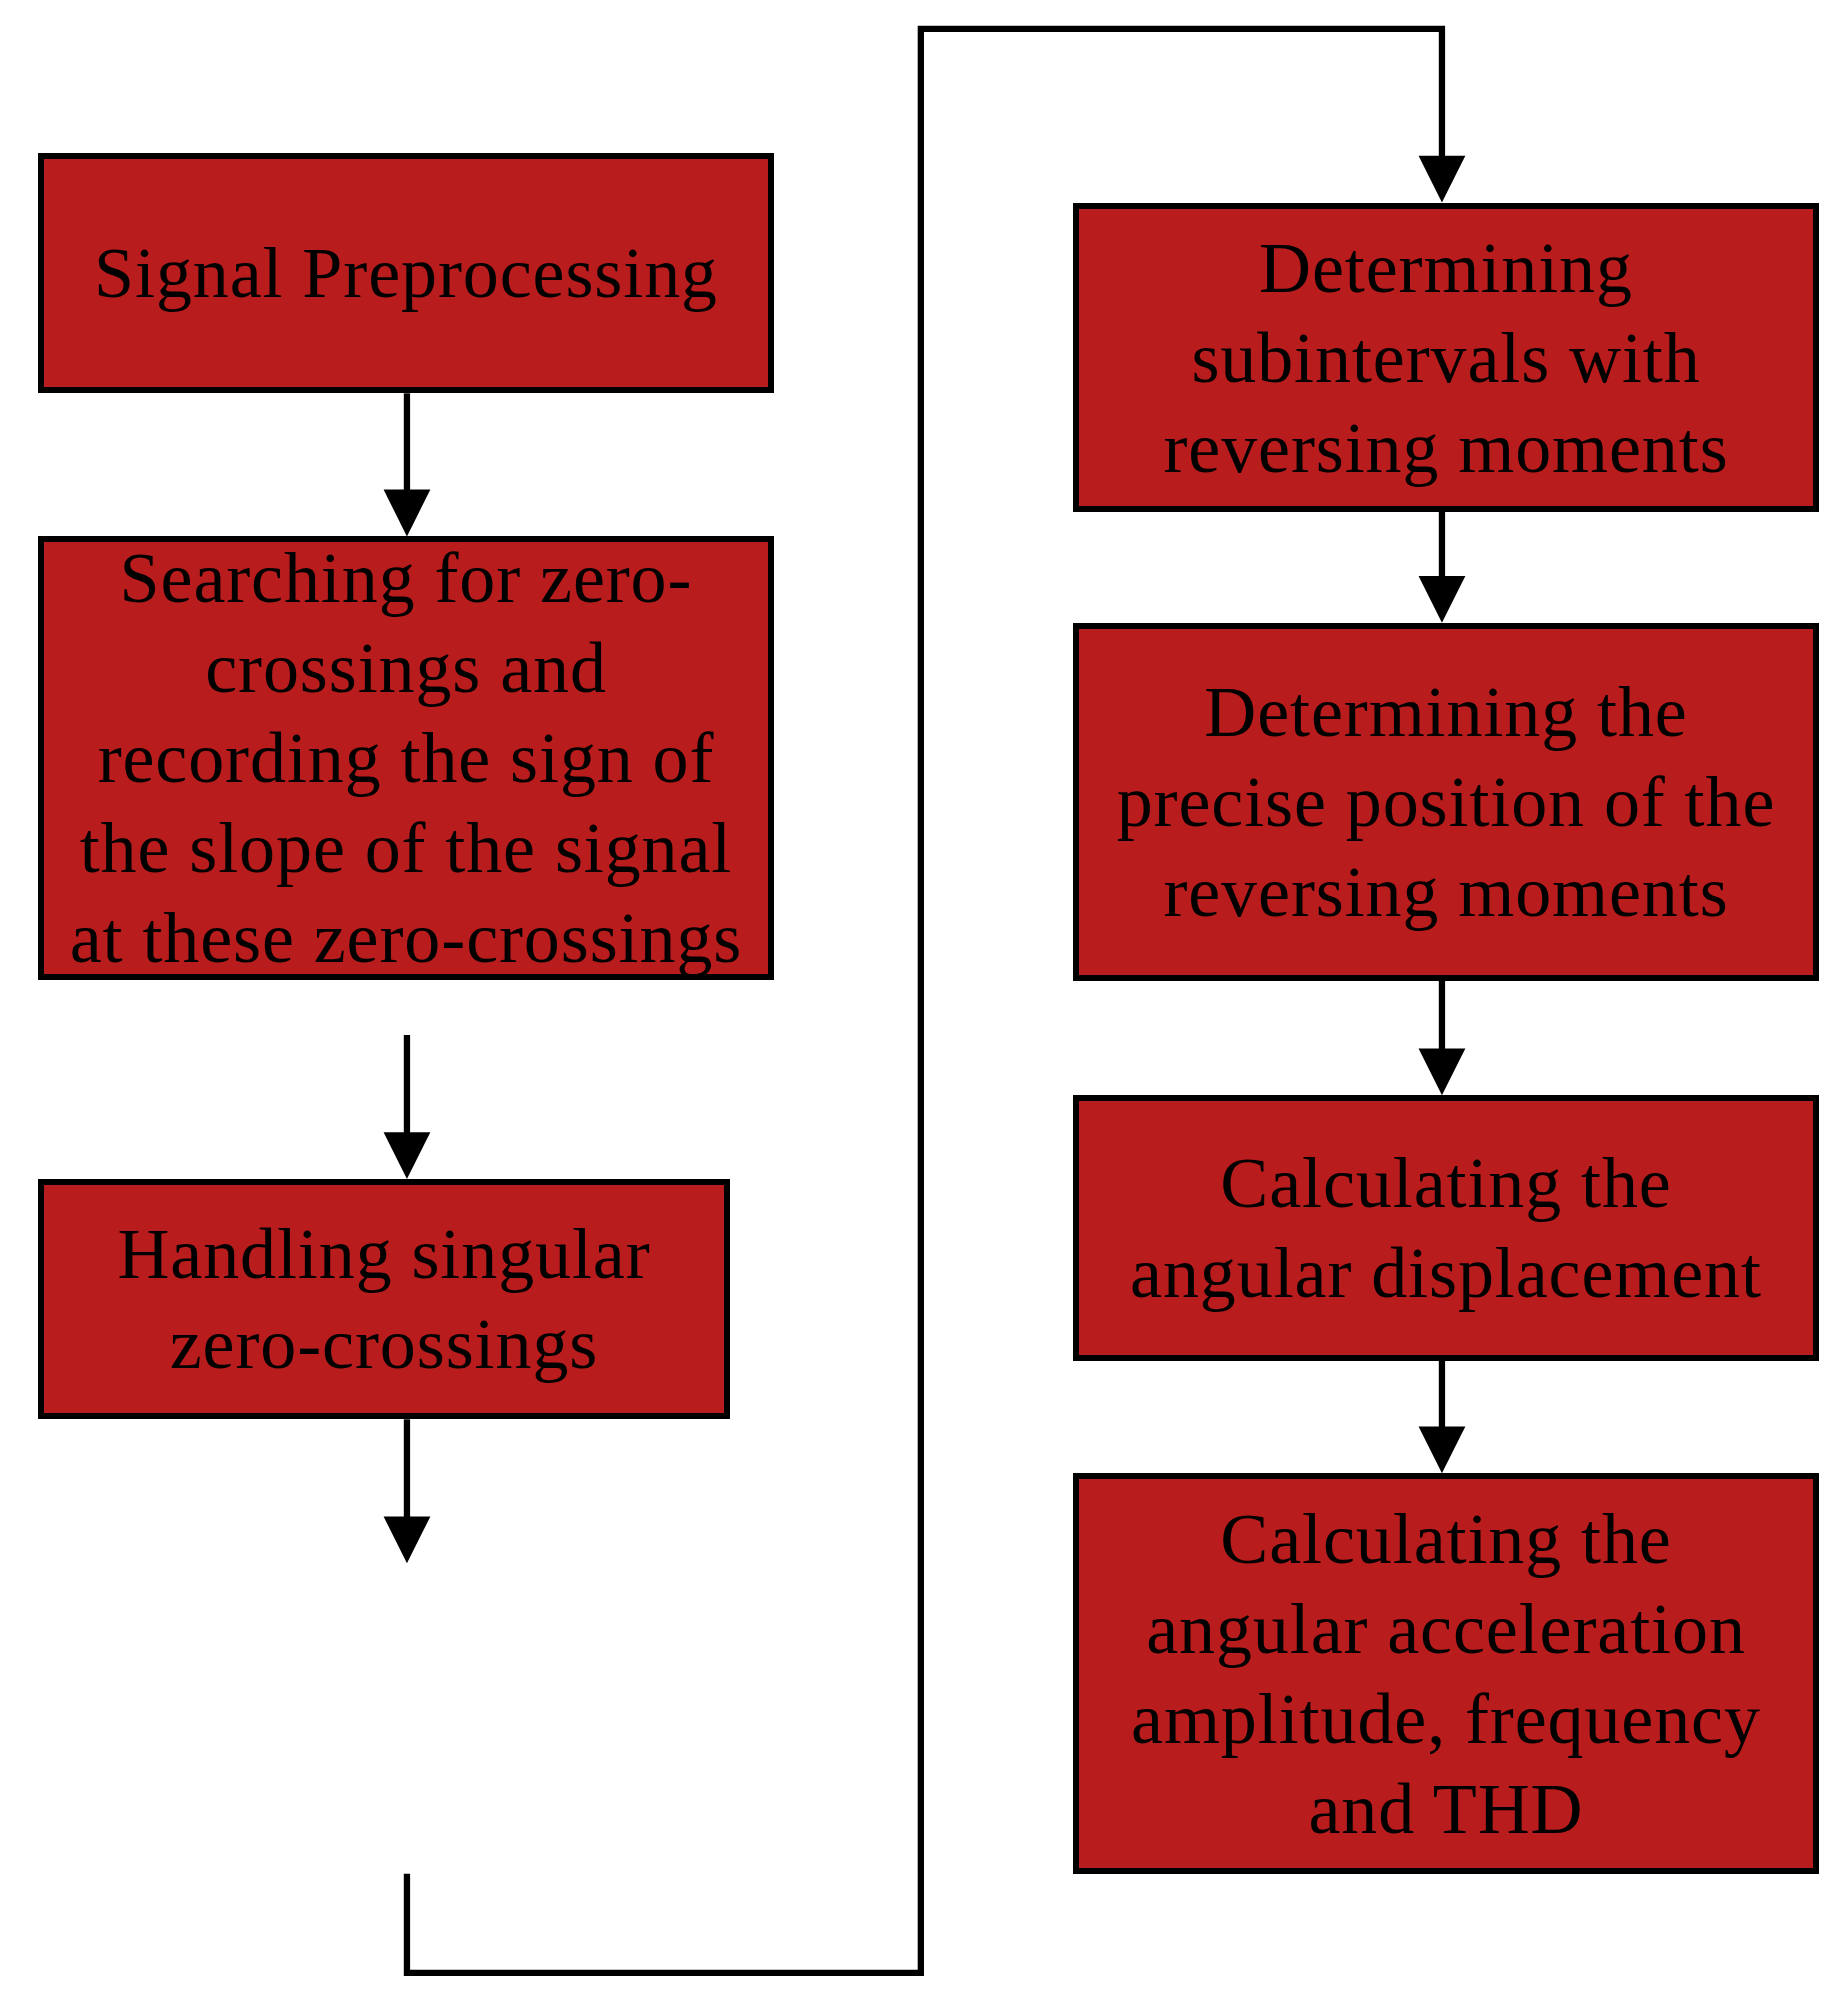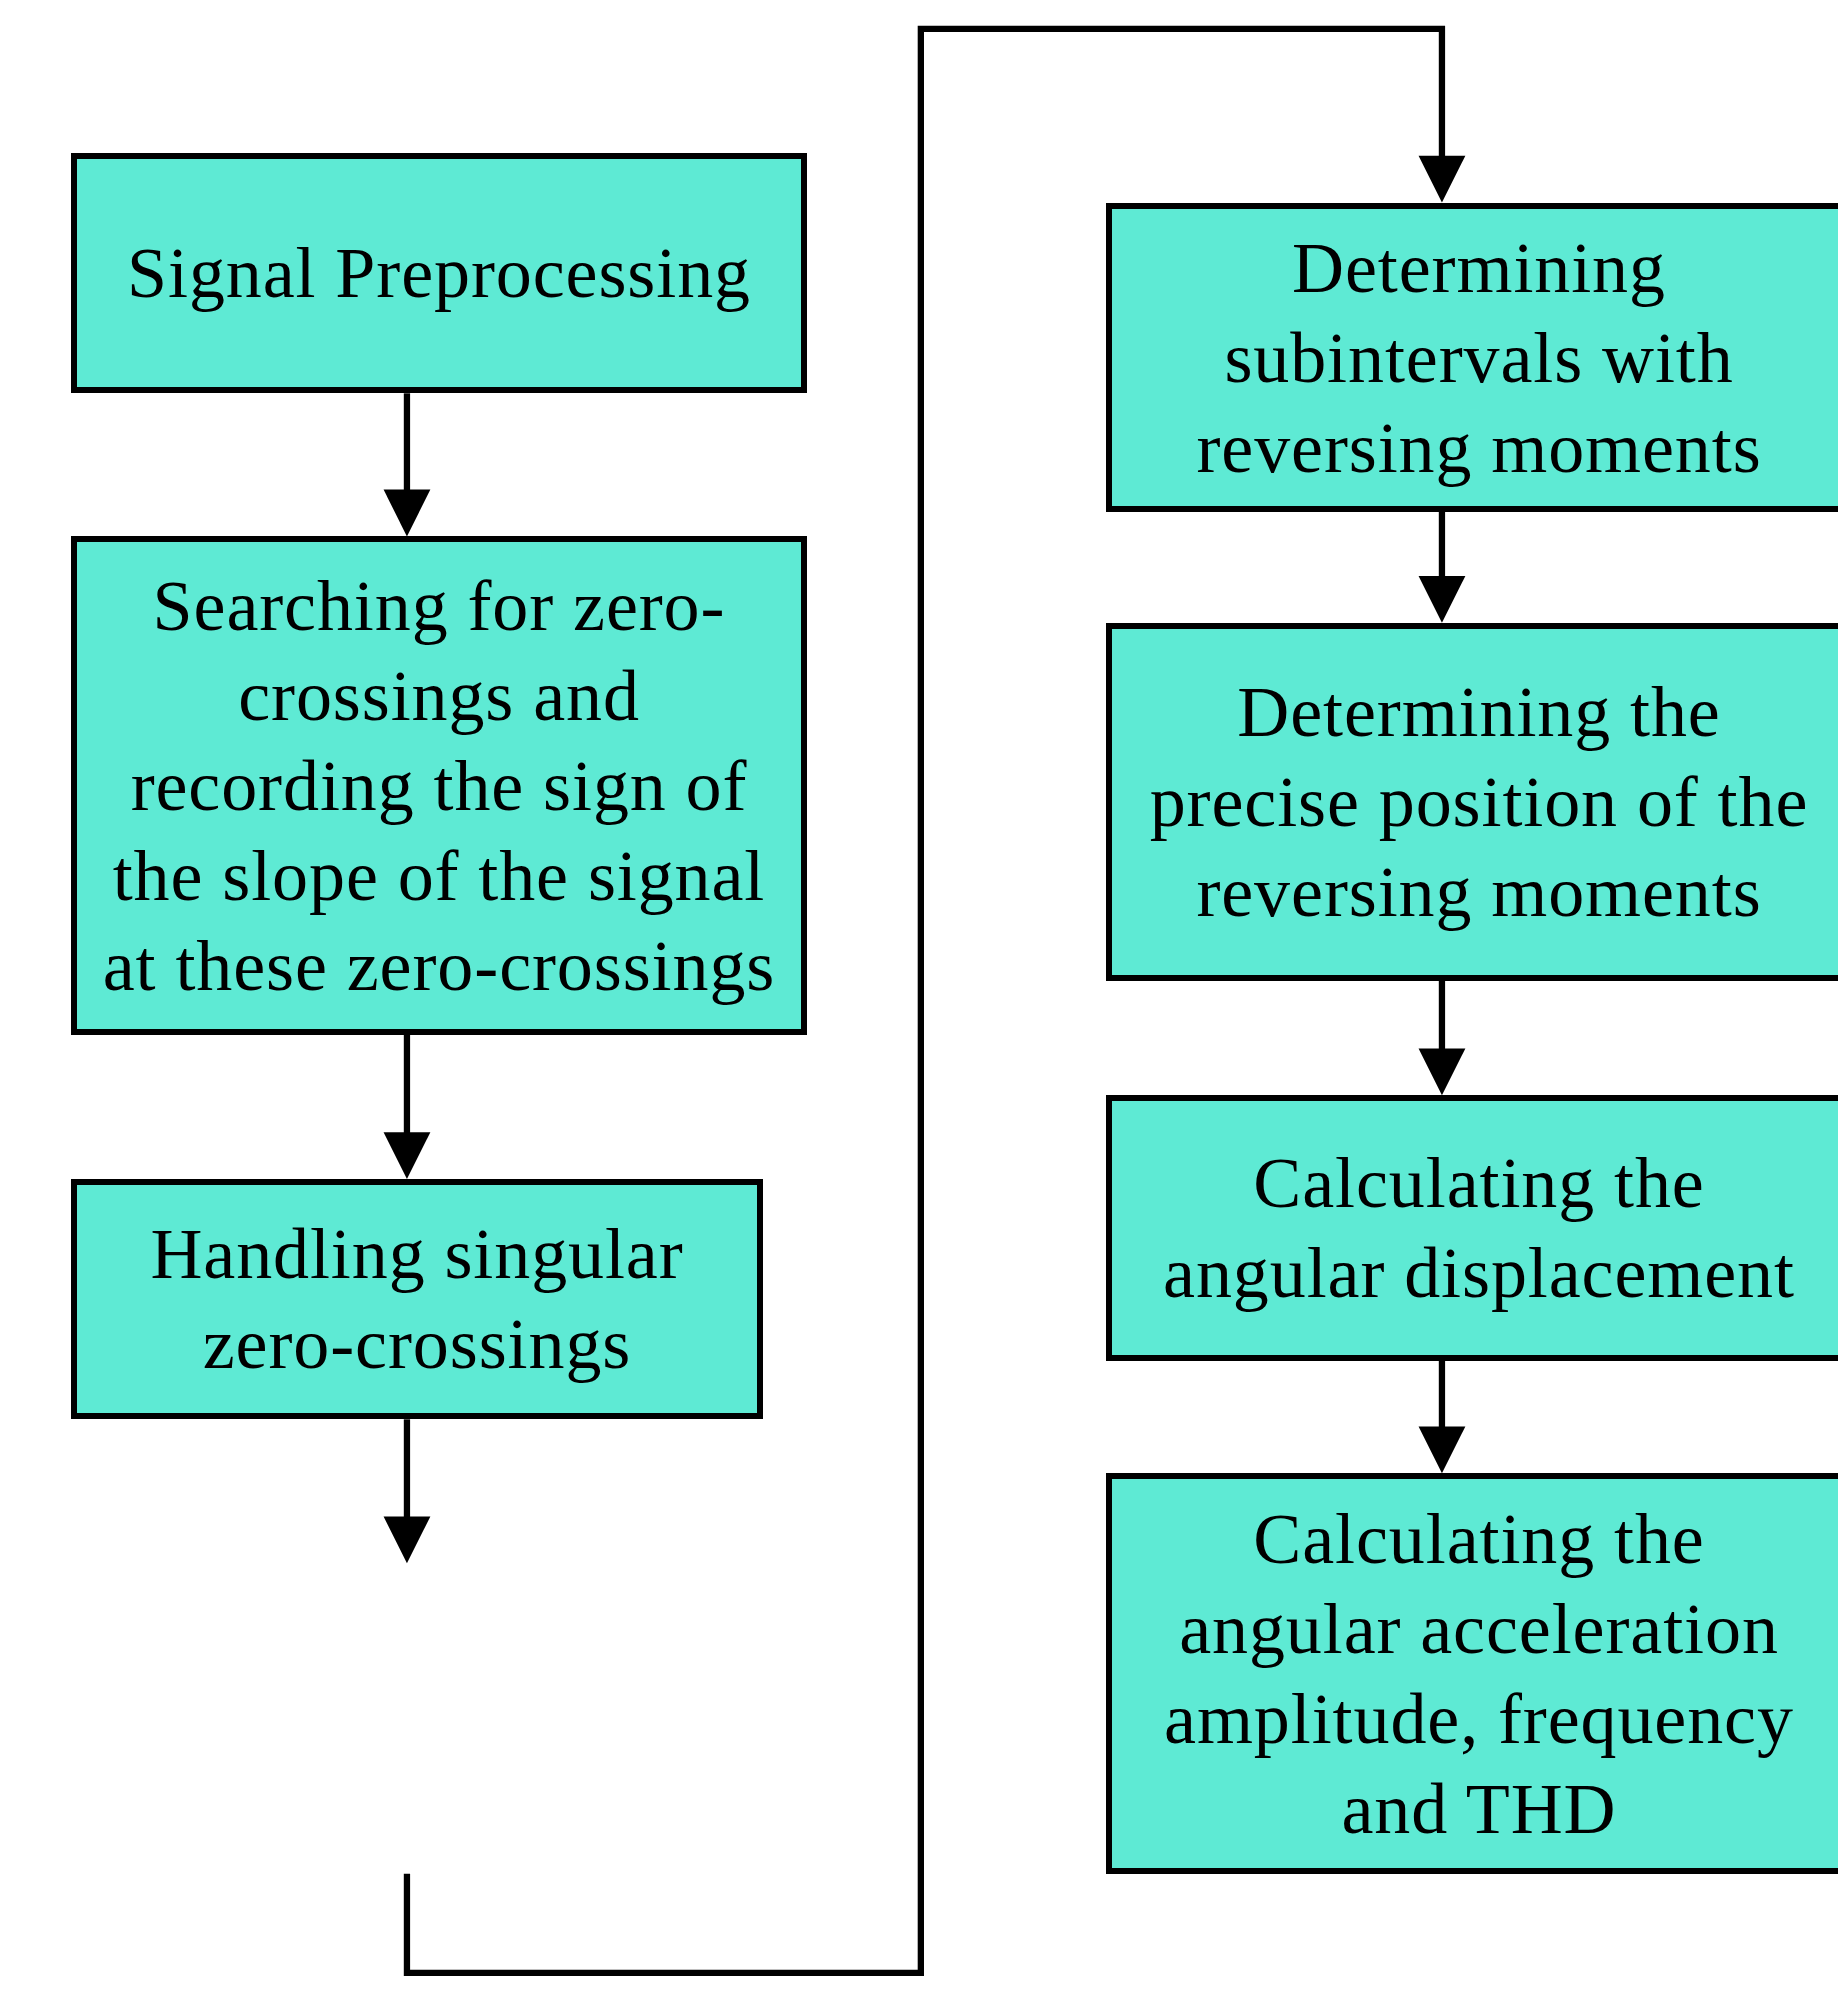--- a/index.html
+++ b/index.html
@@ -11,36 +11,35 @@
     position: relative;
     width: 1839px;
     height: 2007px;
     background: #ffffff;
     font-family: "Liberation Serif", "DejaVu Serif", serif;
   }
   .flow-box {
     position: absolute;
     box-sizing: border-box;
     border: 6.3px solid #000000;
-    background: #5eead4;
+    background: #b91c1c;
     display: flex;
     align-items: center;
     justify-content: center;
     text-align: center;
     font-size: 72px;
     line-height: 90px;
     letter-spacing: 0.9px;
     color: #000000;
     white-space: pre-line;
     z-index: 2;
-    margin-left: 33px;
   }
   
   .box-l1 { left: 38px;  top: 153px;  width: 736px; height: 240px; }
-  .box-l2 { left: 38px;  top: 536px;  width: 736px; height: 499px; }
+  .box-l2 { left: 38px;  top: 536px;  width: 736px; height: 444px; }
   .box-l3 { left: 38px;  top: 1179px; width: 692px; height: 240px; }
   .box-l4 { left: 38px;  top: 1564px; width: 736px; height: 310px; }
   
   .box-r1 { left: 1073px; top: 203px;  width: 746px; height: 309px; }
   .box-r2 { left: 1073px; top: 623px;  width: 746px; height: 358px; text-align: center; }
   .box-r3 { left: 1073px; top: 1095px; width: 746px; height: 266px; }
   .box-r4 { left: 1073px; top: 1473px; width: 746px; height: 401px; }
   #connector-svg {
     position: absolute;
     left: 0;

